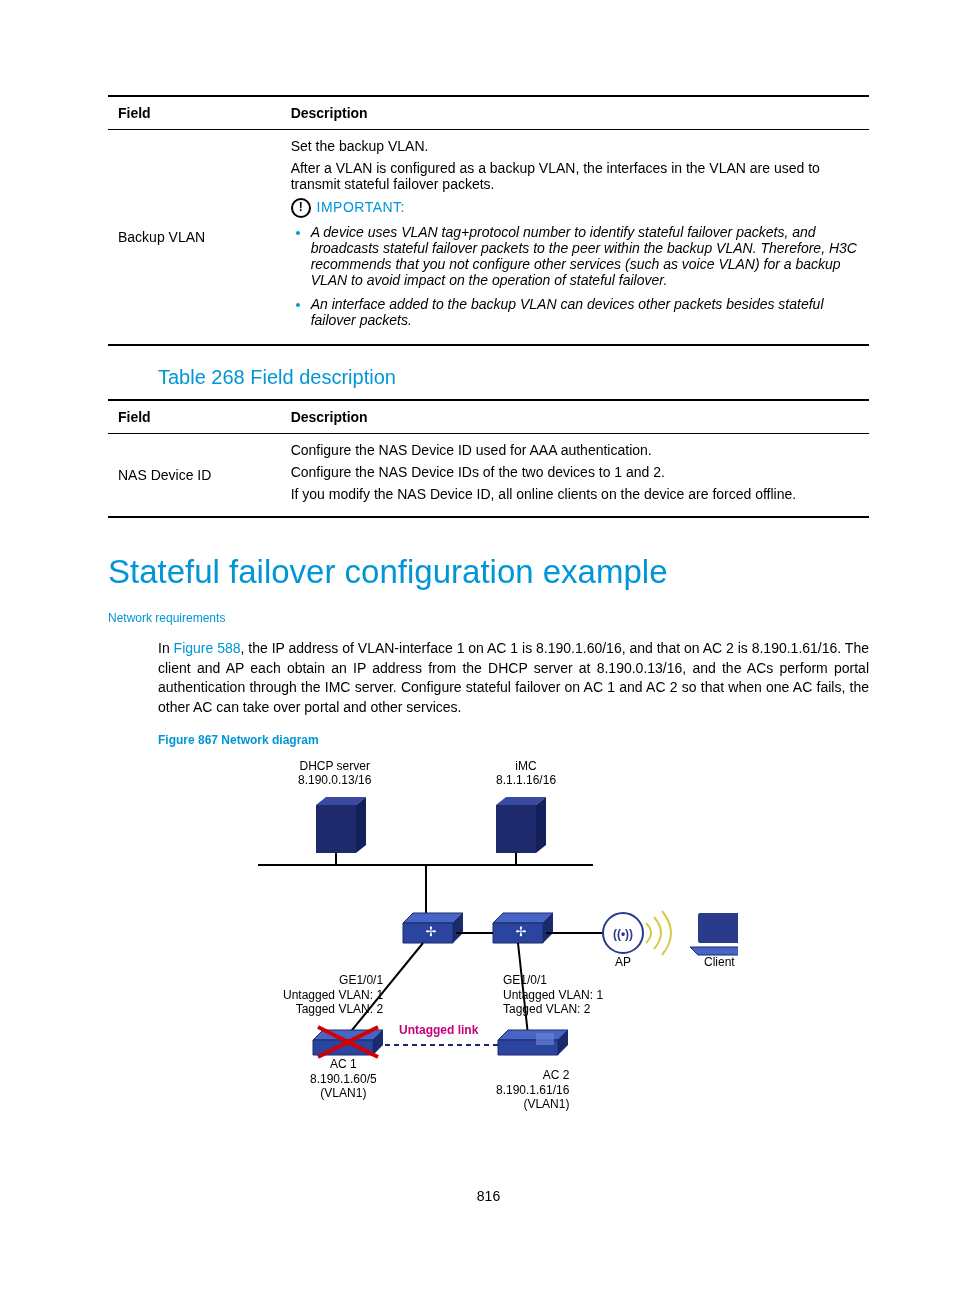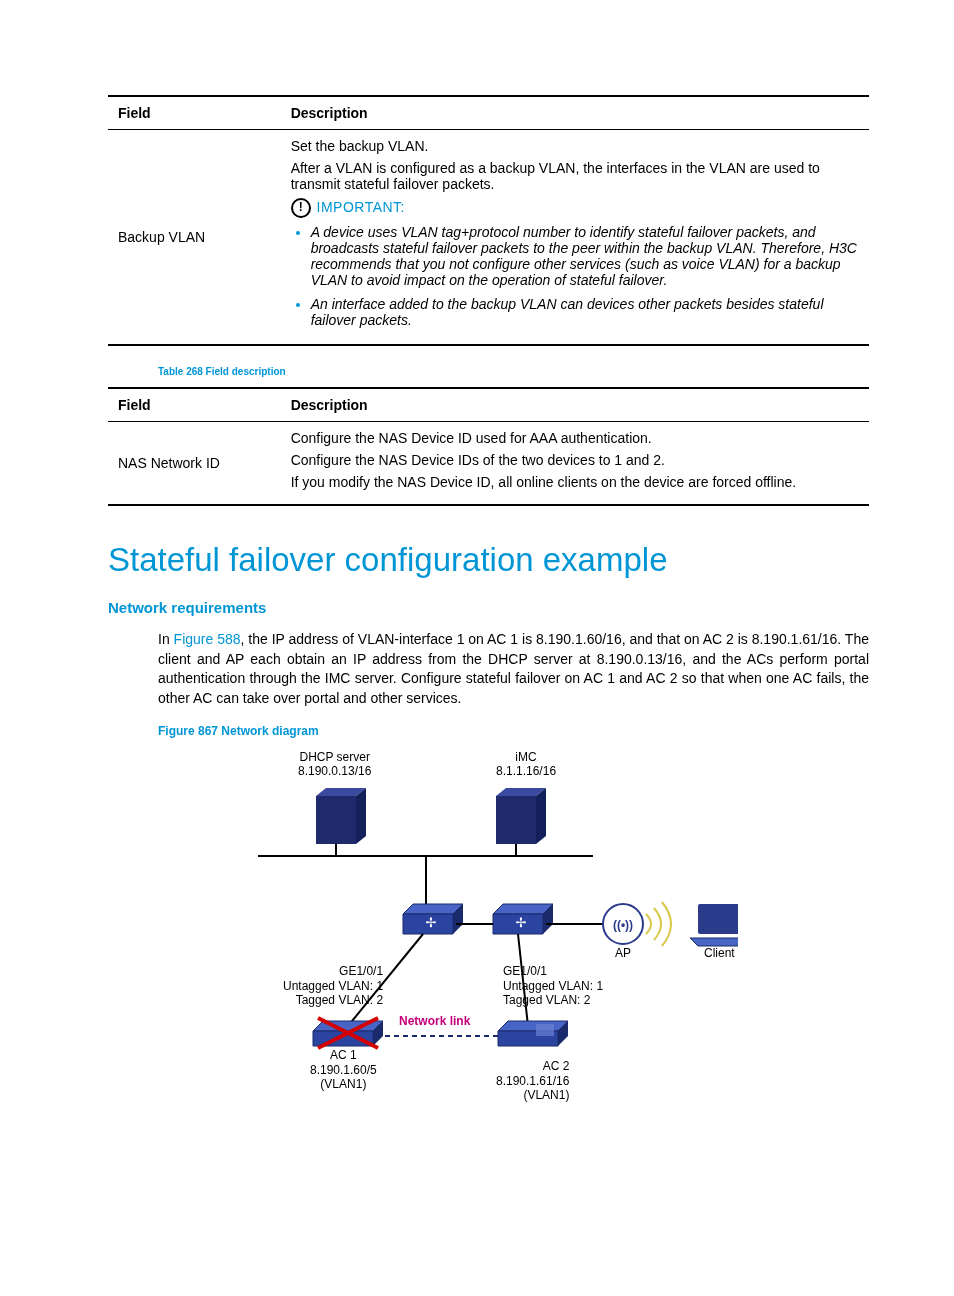--- a/index.html
+++ b/index.html
@@ -66,34 +66,34 @@
     margin-bottom: 8px;
     color: #000;
     font-weight: 300;
     font-style: italic;
   }
   ul.bullet li::marker {
     color: #0096d6;
   }
   .table-caption {
     color: #0096d6;
-    font-weight: bold;
+    font-weight: normal;
     margin: 14px 0 10px 50px;
-    font-size: 10px;
+    font-size: 20px;
   }
   h1.section-title {
     color: #0096d6;
     font-weight: 300;
     font-size: 33px;
     margin: 35px 0 20px 0;
   }
   h2.subheading {
     color: #0096d6;
-    font-weight: bold;
-    font-size: 15px;
+    font-weight: normal;
+    font-size: 12px;
     margin: 10px 0 10px 0;
   }
   .para {
     margin-left: 50px;
     text-align: justify;
     line-height: 1.4;
     font-weight: 300;
   }
   .fig-link { color: #0096d6; }
   .figure-caption {
@@ -147,21 +147,21 @@
 
   <table class="t2">
     <thead>
       <tr>
         <th class="col-item">Field</th>
         <th class="col-desc">Description</th>
       </tr>
     </thead>
     <tbody>
       <tr>
-        <td class="col-item" style="vertical-align:middle;">NAS Network ID</td>
+        <td class="col-item" style="vertical-align:middle;">NAS Device ID</td>
         <td class="col-desc desc-block">
           <p>Configure the NAS Device ID used for AAA authentication.</p>
           <p>Configure the NAS Device IDs of the two devices to 1 and 2.</p>
           <p>If you modify the NAS Device ID, all online clients on the device are forced offline.</p>
         </td>
       </tr>
     </tbody>
   </table>
 
   <h1 class="section-title">Stateful failover configuration example</h1>
@@ -264,28 +264,29 @@
       <div>GE1/0/1</div>
       <div>Untagged VLAN: 1</div>
       <div>Tagged VLAN: 2</div>
     </div>
     <div style="position:absolute; top:218px; left:305px; line-height:1.2;">
       <div>GE1/0/1</div>
       <div>Untagged VLAN: 1</div>
       <div>Tagged VLAN: 2</div>
     </div>
 
-    <div style="position:absolute; top:268px; left:201px;" class="failover-text">Network link</div>
+    <div style="position:absolute; top:268px; left:201px;" class="failover-text">Untagged link</div>
 
     <div style="position:absolute; top:302px; left:112px; text-align:center; line-height:1.2;">
       <div>AC 1</div>
       <div>8.190.1.60/5</div>
       <div>(VLAN1)</div>
     </div>
     <div style="position:absolute; top:302px; left:298px; text-align:right; line-height:1.2;margin-top:11px;">
       <div>AC 2</div>
       <div>8.190.1.61/16</div>
       <div>(VLAN1)</div>
     </div>
   </div>
 
+  <div class="page-num">816</div>
 
 </div>
 
 </body></html>

